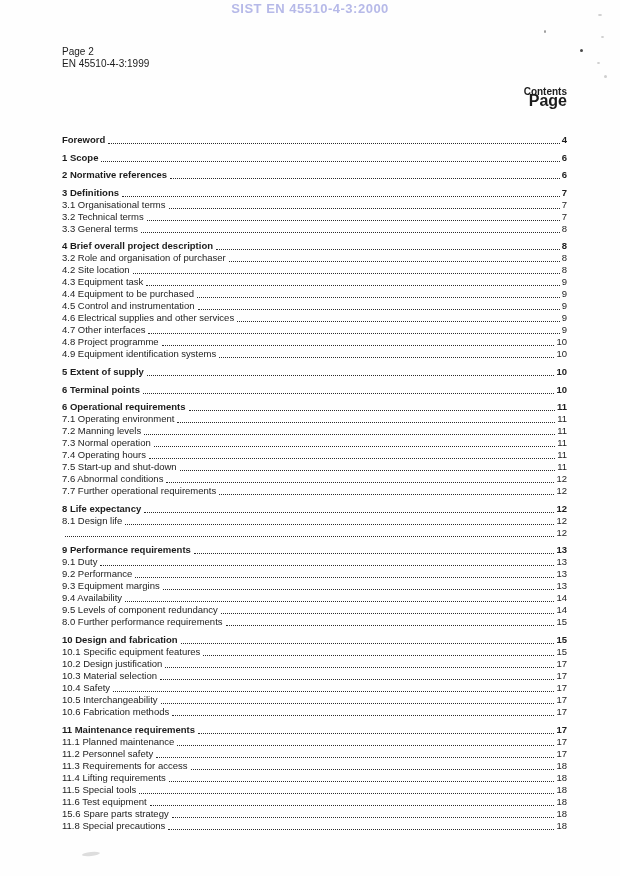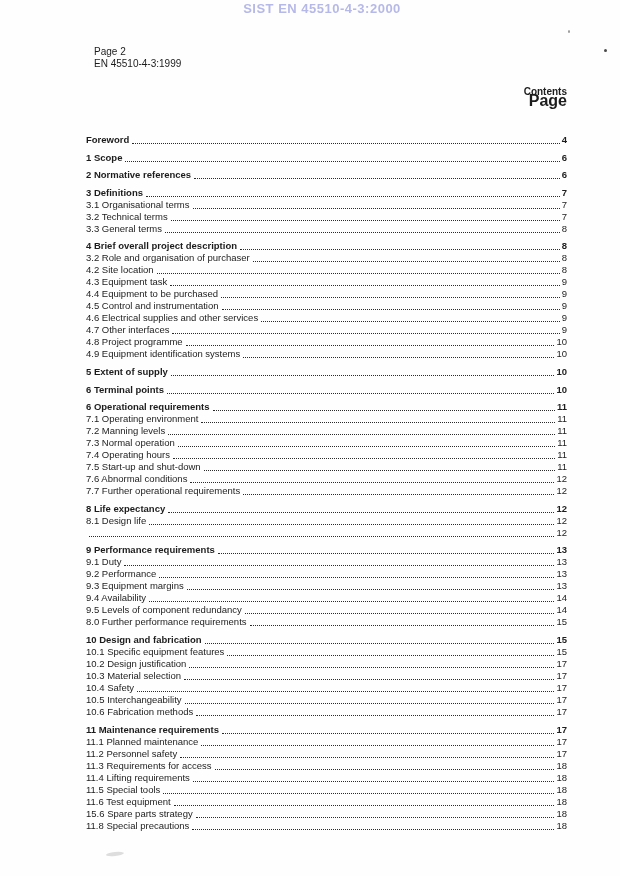--- a/index.html
+++ b/index.html
@@ -4,35 +4,35 @@
 <style>
   html, body { margin: 0; padding: 0; }
   body {
     width: 620px; height: 876px;
     background: #fefefe;
     font-family: "Liberation Sans", sans-serif;
     color: #1c1c1c;
     position: relative;
     overflow: hidden;
   }
-  .page { position: absolute; inset: 0; margin-left: 24px; }
+  .page { position: absolute; inset: 0; }
 
   .watermark {
     position: absolute;
     top: 1px; left: 0; right: 0;
     text-align: center;
     font-size: 13px;
     font-weight: 700;
     letter-spacing: 0.5px;
     color: #b6b9e8;
   }
 
   .page-info {
     position: absolute;
-    left: 70px; top: 46px;
+    left: 62px; top: 46px;
     font-size: 10px;
     line-height: 12px;
   }
 
   .contents-header {
     position: absolute;
     left: 62px; right: 53px; top: 86px;
     height: 14px;
   }
   .contents-title {

